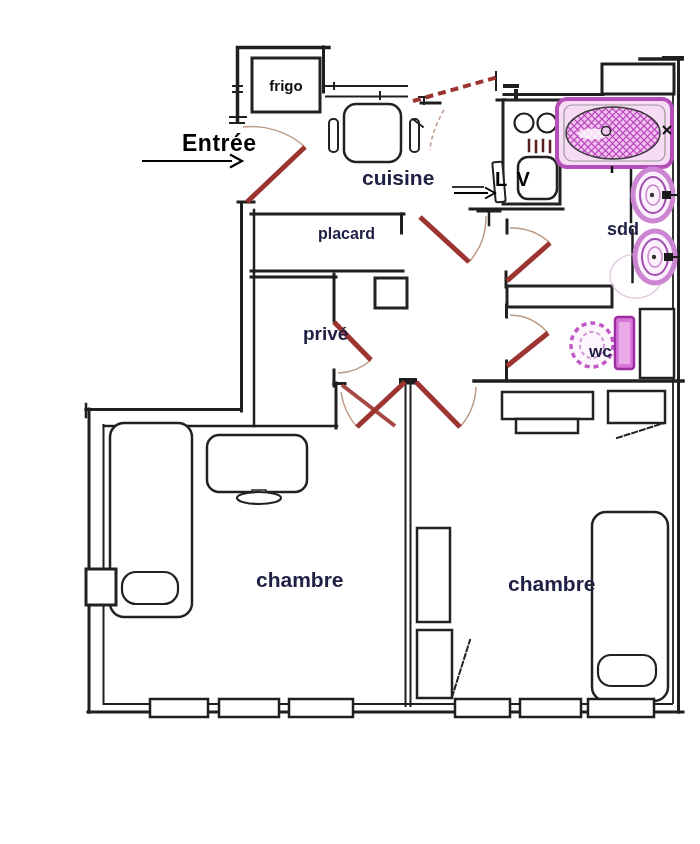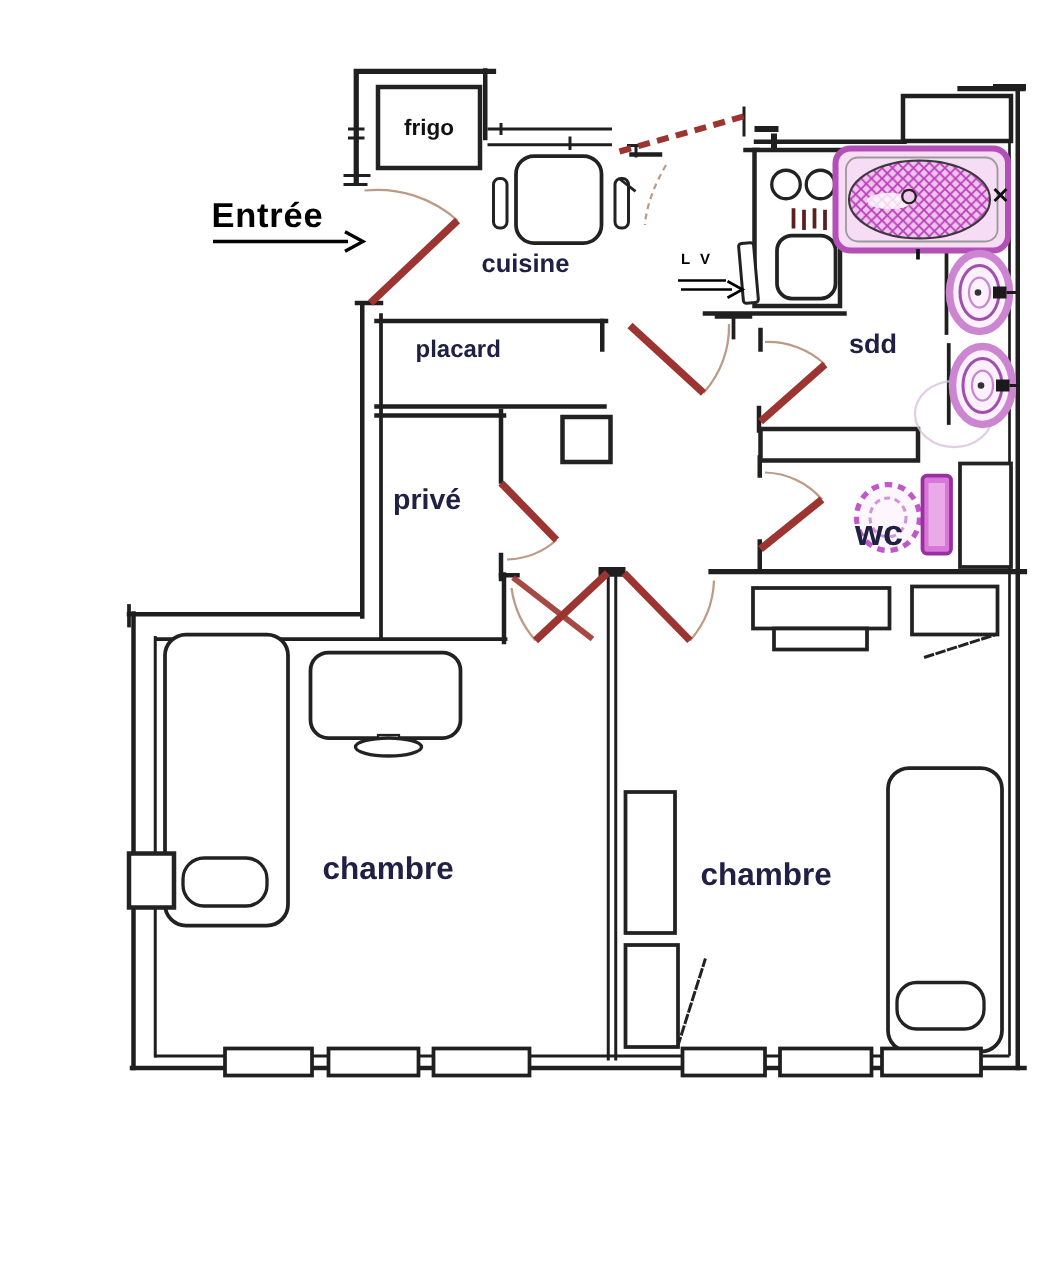--- a/index.html
+++ b/index.html
@@ -1,19 +1,19 @@
 <!DOCTYPE html>
 <html><head>
 <meta charset="utf-8">
 <style>
   html,body{margin:0;padding:0;background:#fff;}
   .stage{position:relative;width:700px;height:844px;background:#ffffff;
          font-family:"Liberation Sans",sans-serif;overflow:hidden;}
   .stage svg{position:absolute;left:0;top:0;}
-  .lbl{position:absolute;font-weight:700;color:#202044;white-space:nowrap;}
+  .lbl{position:absolute;font-weight:700;color:#202044;white-space:nowrap;margin-left:41px;}
   .lbl.black{color:#000;}
   .frigo-box{position:absolute;left:252px;top:58px;width:68px;height:54px;
              display:flex;align-items:center;justify-content:center;
              font-weight:700;font-size:15px;color:#111;text-align:center;}
 </style>
 </head>
 <body>
 
 <div class="stage">
 <svg width="700" height="844" viewBox="0 0 700 844">
@@ -205,21 +205,21 @@
     <g>
       <path d="M452,187 H484" stroke-width="1.6"></path>
       <path d="M454,193 H488" stroke-width="1.8"></path>
       <path d="M485,187.5 L495,193 L485,198.5" stroke-width="1.8"></path>
     </g>
   </g>
 </svg>
 
   <div class="lbl black" style="left:141px;top:130px;font-size:23px;letter-spacing:.5px">Entrée</div>
   <div class="frigo-box">frigo</div>
-  <div class="lbl" style="left:321px;top:166px;font-size:17px">cuisine</div>
-  <div class="lbl black" style="left:454px;top:168px;font-size:10px;letter-spacing:2px">L V</div>
+  <div class="lbl" style="left:321px;top:166px;font-size:21px">cuisine</div>
+  <div class="lbl black" style="left:454px;top:168px;font-size:20px;letter-spacing:2px">L V</div>
   <div class="lbl" style="left:277px;top:225px;font-size:16px">placard</div>
   <div class="lbl" style="left:262px;top:323px;font-size:19px">privé</div>
   <div class="lbl" style="left:566px;top:219px;font-size:18px">sdd</div>
-  <div class="lbl" style="left:570px;top:342px;font-size:24px">wc</div>
+  <div class="lbl" style="left:548px;top:342px;font-size:17px">wc</div>
   <div class="lbl" style="left:215px;top:568px;font-size:21px">chambre</div>
   <div class="lbl" style="left:467px;top:572px;font-size:21px">chambre</div>
 </div>
 
 </body></html>

